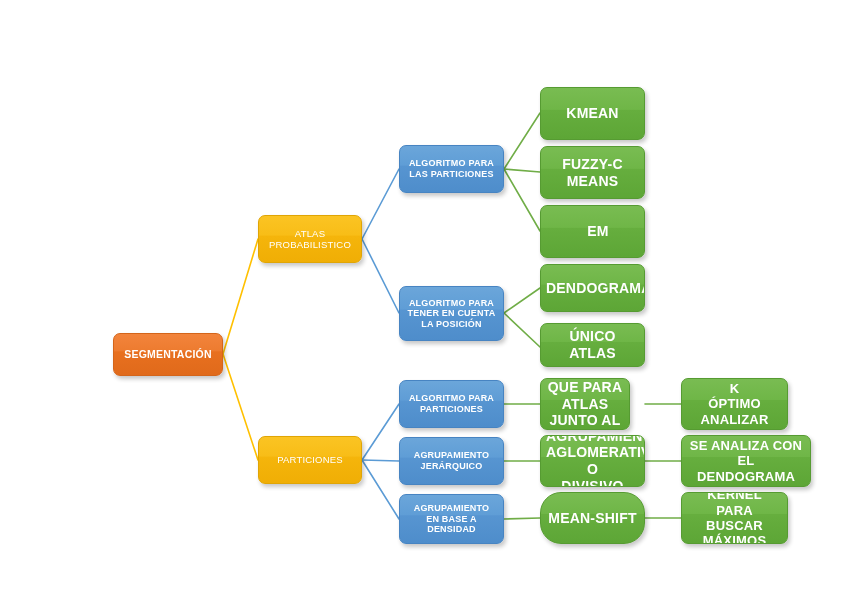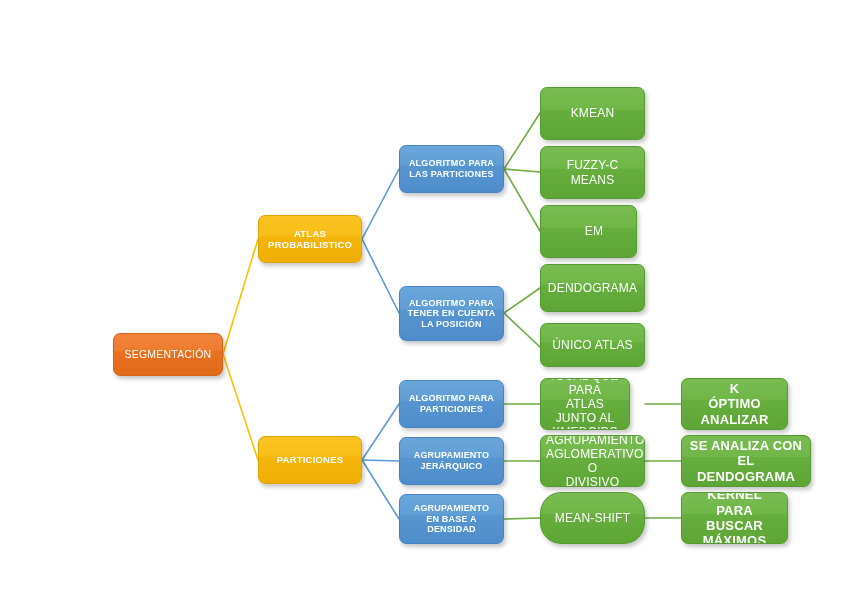--- a/index.html
+++ b/index.html
@@ -42,39 +42,39 @@
   }
   .node .txt {
     display: block;
     white-space: pre-line;
     width: 100%;
   }
   .n-root {
     background: linear-gradient(to bottom, #f2843c 0%, #ed7b2f 42%, #e8701f 43%, #e06a1b 100%);
     border: 1px solid #d4651a;
     font-size: 10.5px;
-    font-weight: normal;
+    font-weight: bold;
   }
   .n-l1 {
     background: linear-gradient(to bottom, #fbc423 0%, #f8bd17 42%, #f5b50b 43%, #f0ae05 100%);
     border: 1px solid #e0a505;
     font-size: 9.5px;
-    font-weight: bold;
+    font-weight: normal;
   }
   .n-l2 {
     background: linear-gradient(to bottom, #6ba6da 0%, #5f9dd6 42%, #5795d1 43%, #4e8dcb 100%);
     border: 1px solid #4784c2;
     font-size: 9px;
     font-weight: bold;
   }
   .n-l3 {
     background: linear-gradient(to bottom, #79bc52 0%, #6fb647 42%, #66ae3e 43%, #5da636 100%);
     border: 1px solid #569b32;
-    font-size: 12px;
-    font-weight: normal;
+    font-size: 14px;
+    font-weight: bold;
     align-items: center;
   }
   .n-l4 {
     background: linear-gradient(to bottom, #79bc52 0%, #6fb647 42%, #66ae3e 43%, #5da636 100%);
     border: 1px solid #569b32;
     font-size: 13px;
     font-weight: bold;
   }
 </style>
 </head>
@@ -128,21 +128,21 @@
   </div>
 
   <div class="node n-l3" style="left: 540px; top: 87px; width: 105px; height: 53px;">
     <span class="txt">KMEAN</span>
   </div>
 
   <div class="node n-l3" style="left: 540px; top: 146px; width: 105px; height: 53px;">
     <span class="txt">FUZZY-C MEANS</span>
   </div>
 
-  <div class="node n-l3" style="left: 540px; top: 205px; width: 97px; height: 53px; padding-left: 16px;">
+  <div class="node n-l3" style="left: 540px; top: 205px; width: 105px; height: 53px; padding-left: 16px;">
     <span class="txt">EM</span>
   </div>
 
   <div class="node n-l3" style="left: 540px; top: 264px; width: 105px; height: 48px;">
     <span class="txt">DENDOGRAMA</span>
   </div>
 
   <div class="node n-l3" style="left: 540px; top: 323px; width: 105px; height: 44px;">
     <span class="txt">ÚNICO ATLAS</span>
   </div>

